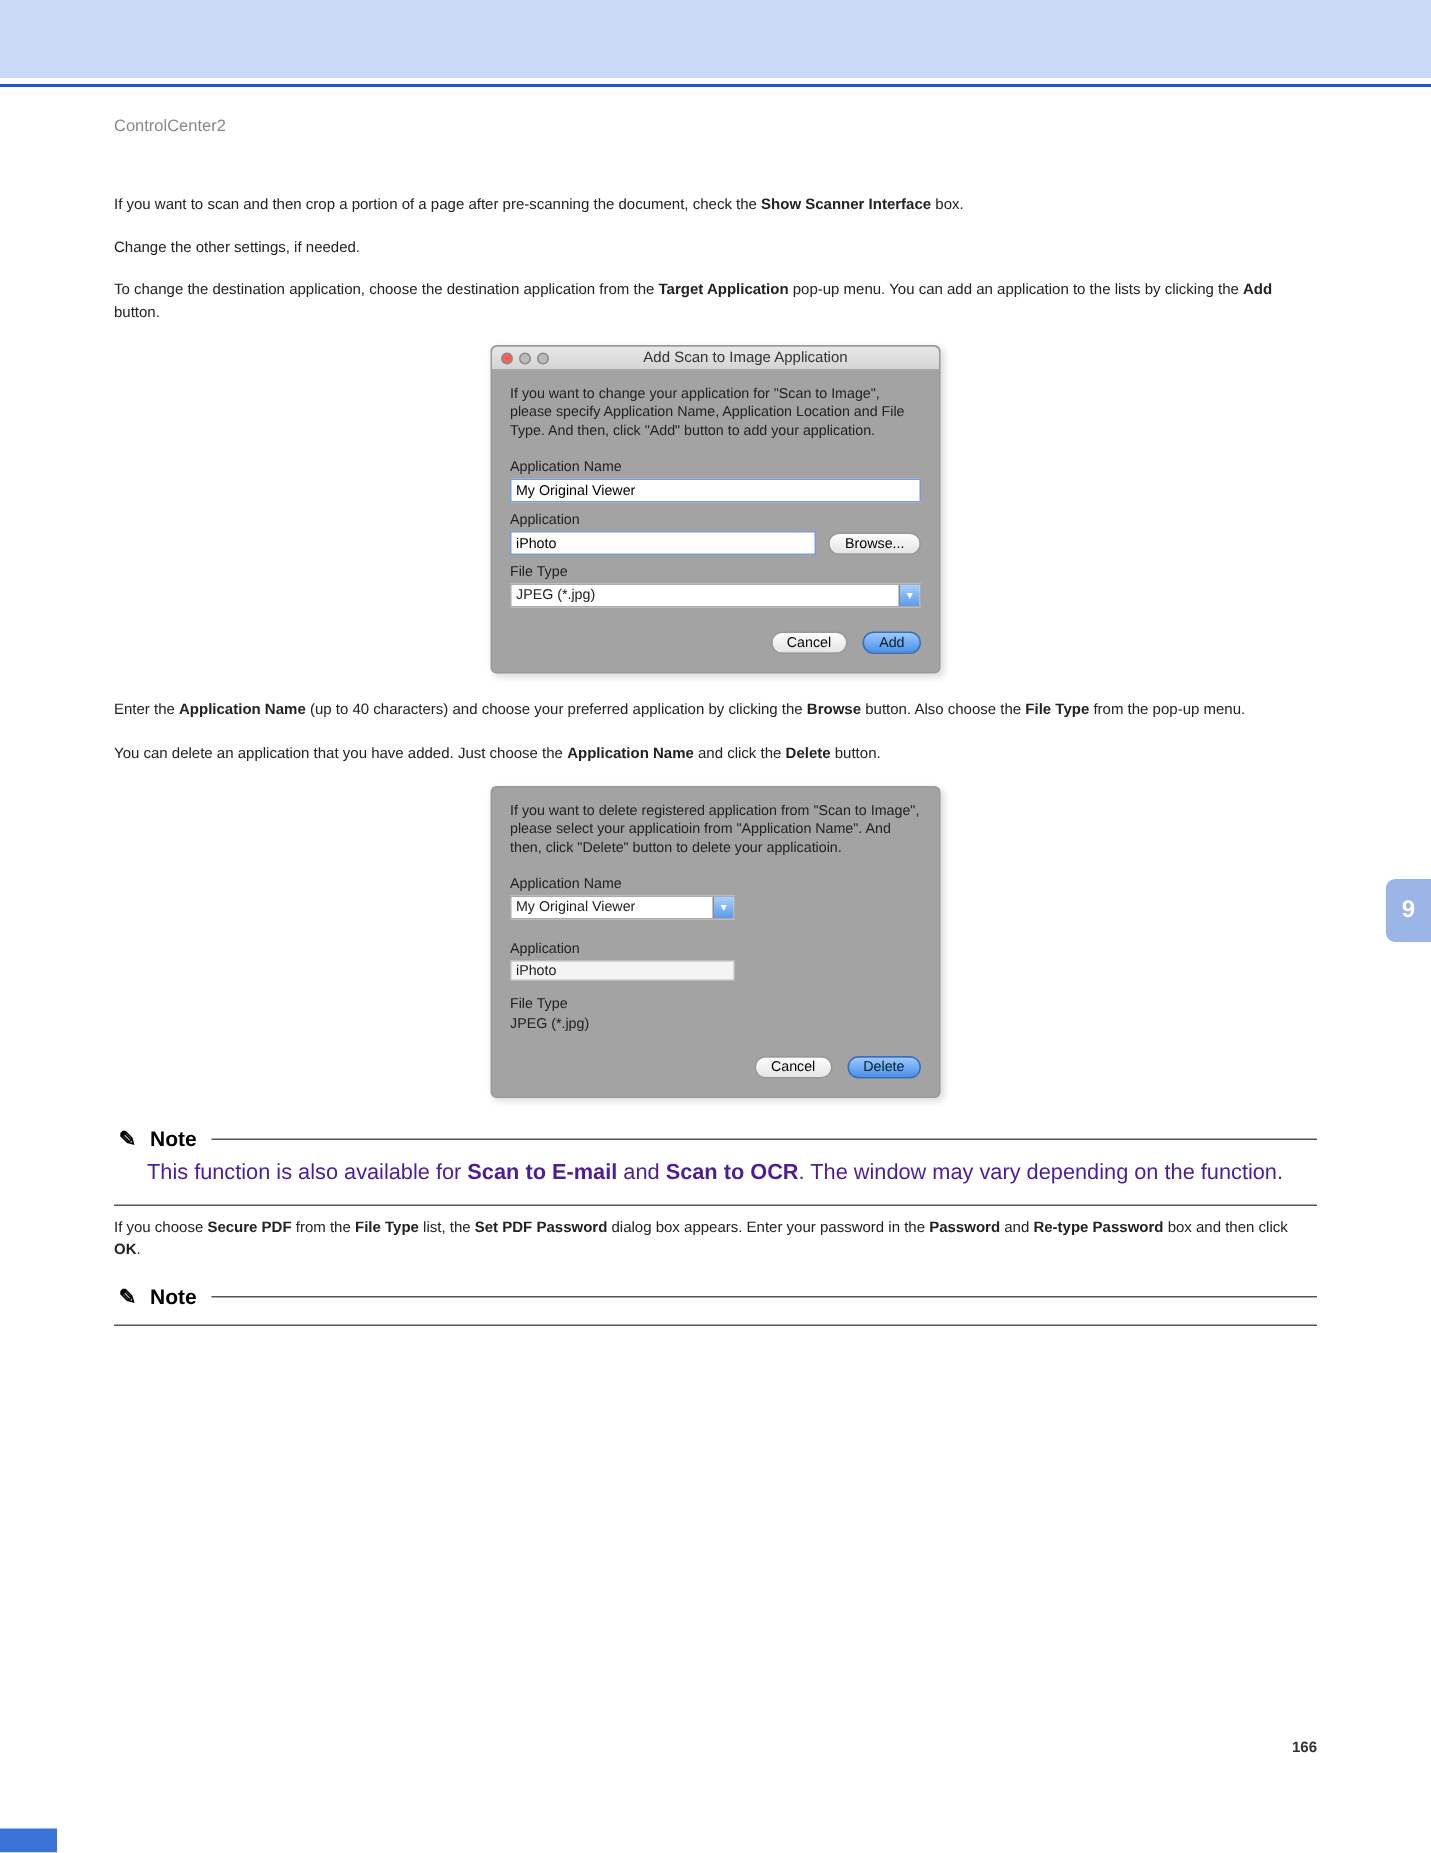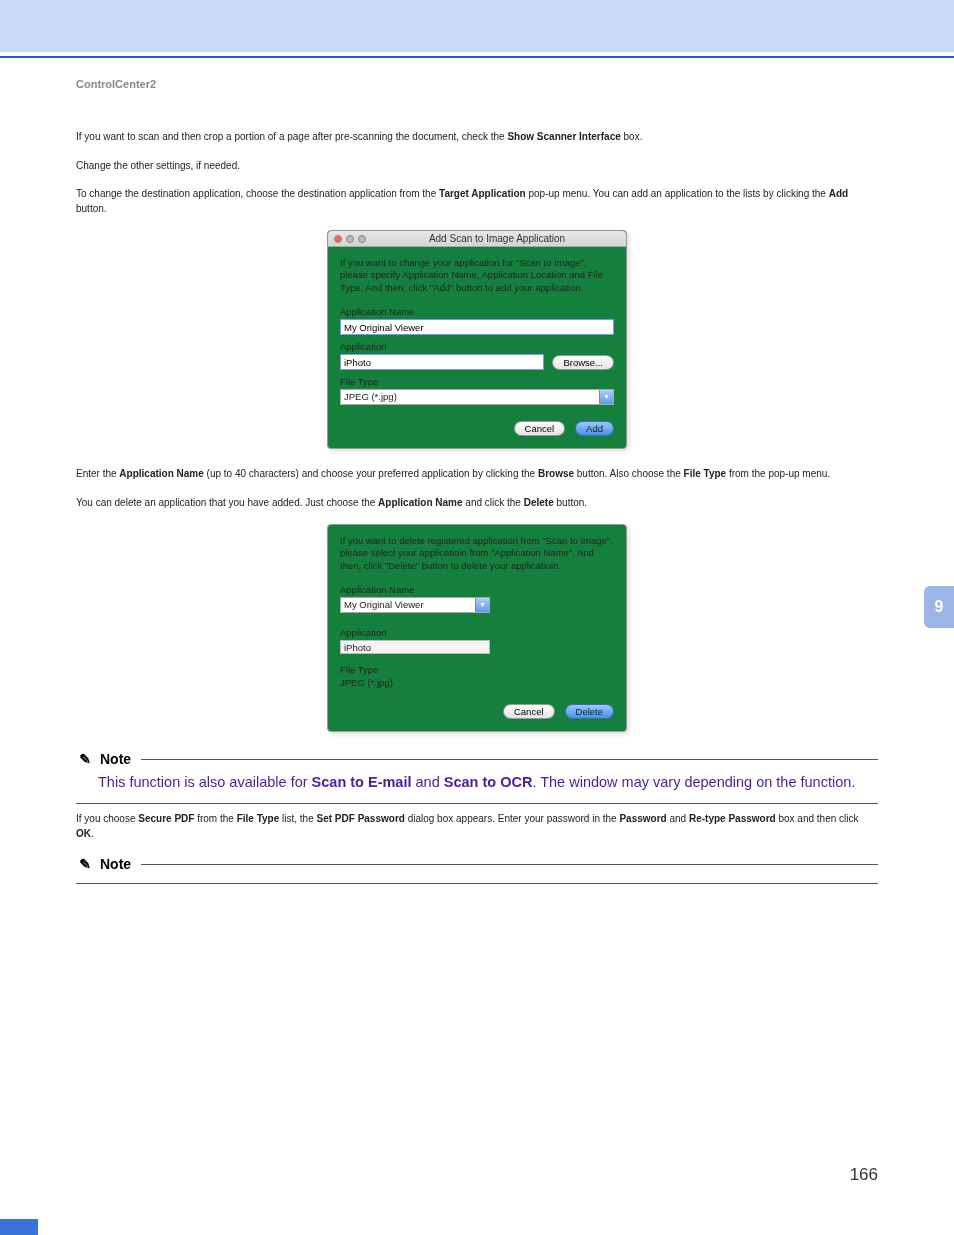--- a/index.html
+++ b/index.html
@@ -20,34 +20,33 @@
     background: #2159c6;
     margin-bottom: 20px;
   }
   .page {
     padding: 0 76px 0 76px;
   }
   .breadcrumb {
     font-size: 11px;
     color: #888;
     margin: 10px 0 40px 0;
-    font-weight: bold;
   }
   .para {
     font-size: 10px;
     color: #222;
     line-height: 1.45;
     margin-bottom: 14px;
   }
   .b { font-weight: bold; }
 
   .dlg-wrap { display:flex; justify-content:center; margin: 6px 0 18px 0; }
   .dialog {
     width: 300px;
-    background: #15803d;
+    background: #a3a3a3;
     border: 1px solid #999;
     border-radius: 4px;
     box-shadow: 2px 2px 5px rgba(0,0,0,.15);
     font-family: "Lucida Grande", Arial, sans-serif;
   }
   .titlebar {
     display:flex; align-items:center;
     background: linear-gradient(#e8e8e8,#d4d4d4);
     border-bottom:1px solid #aaa;
     border-radius:4px 4px 0 0;
@@ -119,22 +118,22 @@
 
   .side-tab {
     position:absolute; right:0; top:586px;
     width:30px; height:42px;
     background:#9bb5e6; color:#fff;
     font-weight:bold; font-size:16px;
     display:flex; align-items:center; justify-content:center;
     border-radius:6px 0 0 6px;
   }
   .page-num {
-    position:absolute; right:76px; bottom:50px;
-    font-size:17px; font-weight:normal; color:#333;
+    position:absolute; right:76px; bottom:64px;
+    font-size:10px; font-weight:bold; color:#333;
   }
   .corner {
     position:absolute; left:0; bottom:0;
     width:38px; height:16px; background:#3a74d8;
   }
 </style>
 </head>
 <body>
 
 <div class="top-band"></div>

